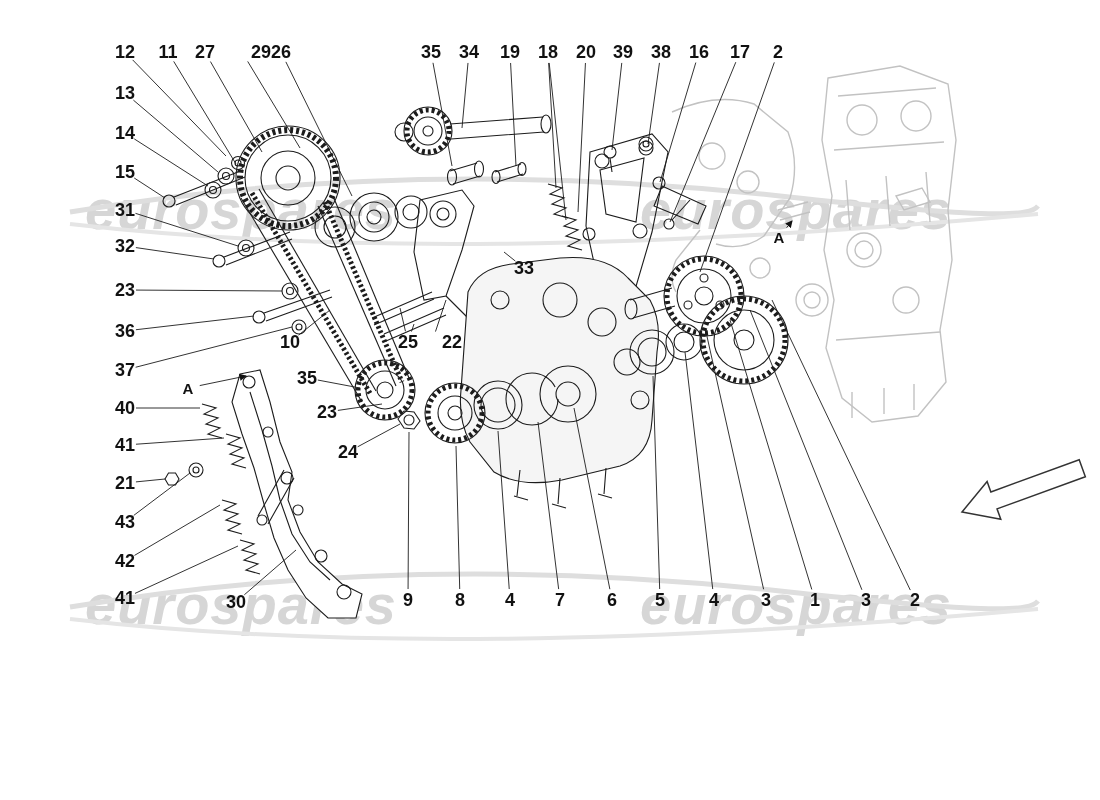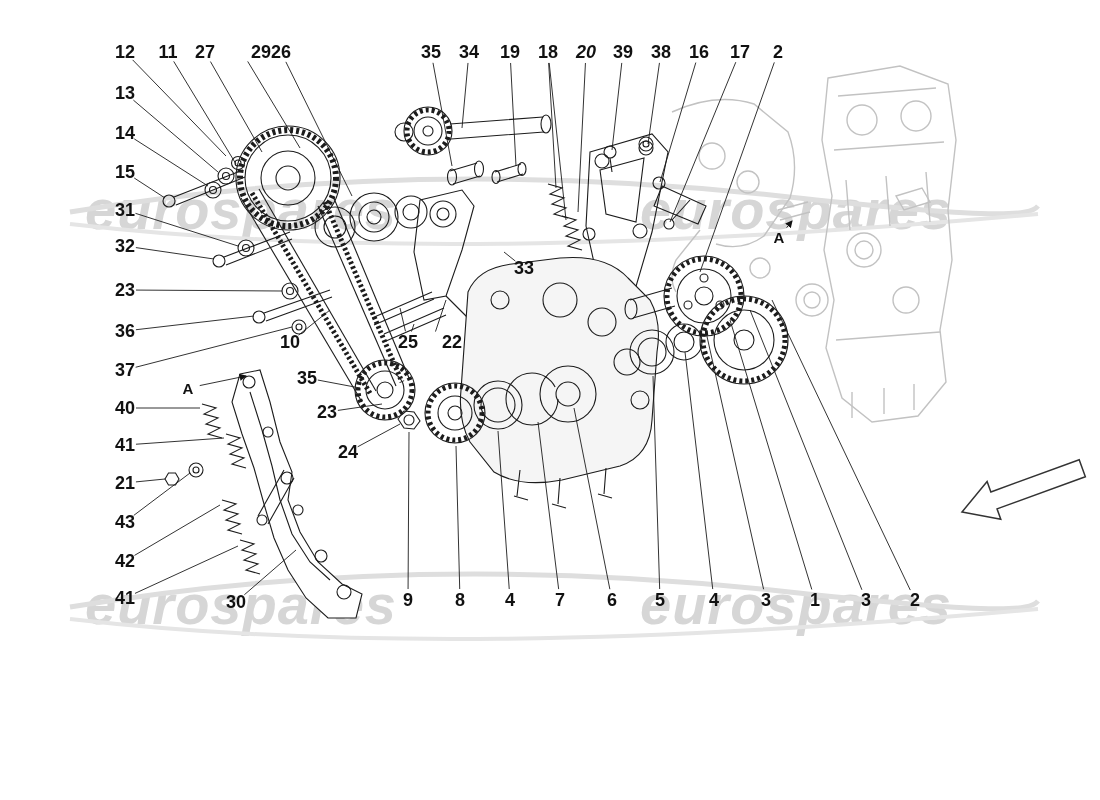--- a/index.html
+++ b/index.html
@@ -300,21 +300,21 @@
   <div id="callout-layer">
       <div class="callout" style="left: 125px; top: 52px;">12</div>
       <div class="callout" style="left: 168px; top: 52px;">11</div>
       <div class="callout" style="left: 205px; top: 52px;">27</div>
       <div class="callout" style="left: 242px; top: 52px; margin-left: 19px;">29</div>
       <div class="callout" style="left: 281px; top: 52px;">26</div>
       <div class="callout" style="left: 431px; top: 52px;">35</div>
       <div class="callout" style="left: 469px; top: 52px;">34</div>
       <div class="callout" style="left: 510px; top: 52px;">19</div>
       <div class="callout" style="left: 548px; top: 52px;">18</div>
-      <div class="callout" style="left: 586px; top: 52px; font-style: italic;">20</div>
+      <div class="callout" style="left: 586px; top: 52px;">20</div>
       <div class="callout" style="left: 623px; top: 52px;">39</div>
       <div class="callout" style="left: 661px; top: 52px;">38</div>
       <div class="callout" style="left: 699px; top: 52px;">16</div>
       <div class="callout" style="left: 740px; top: 52px;">17</div>
       <div class="callout" style="left: 778px; top: 52px;">2</div>
       <div class="callout" style="left: 125px; top: 93px;">13</div>
       <div class="callout" style="left: 125px; top: 133px;">14</div>
       <div class="callout" style="left: 125px; top: 172px;">15</div>
       <div class="callout" style="left: 125px; top: 210px;">31</div>
       <div class="callout" style="left: 125px; top: 246px;">32</div>

